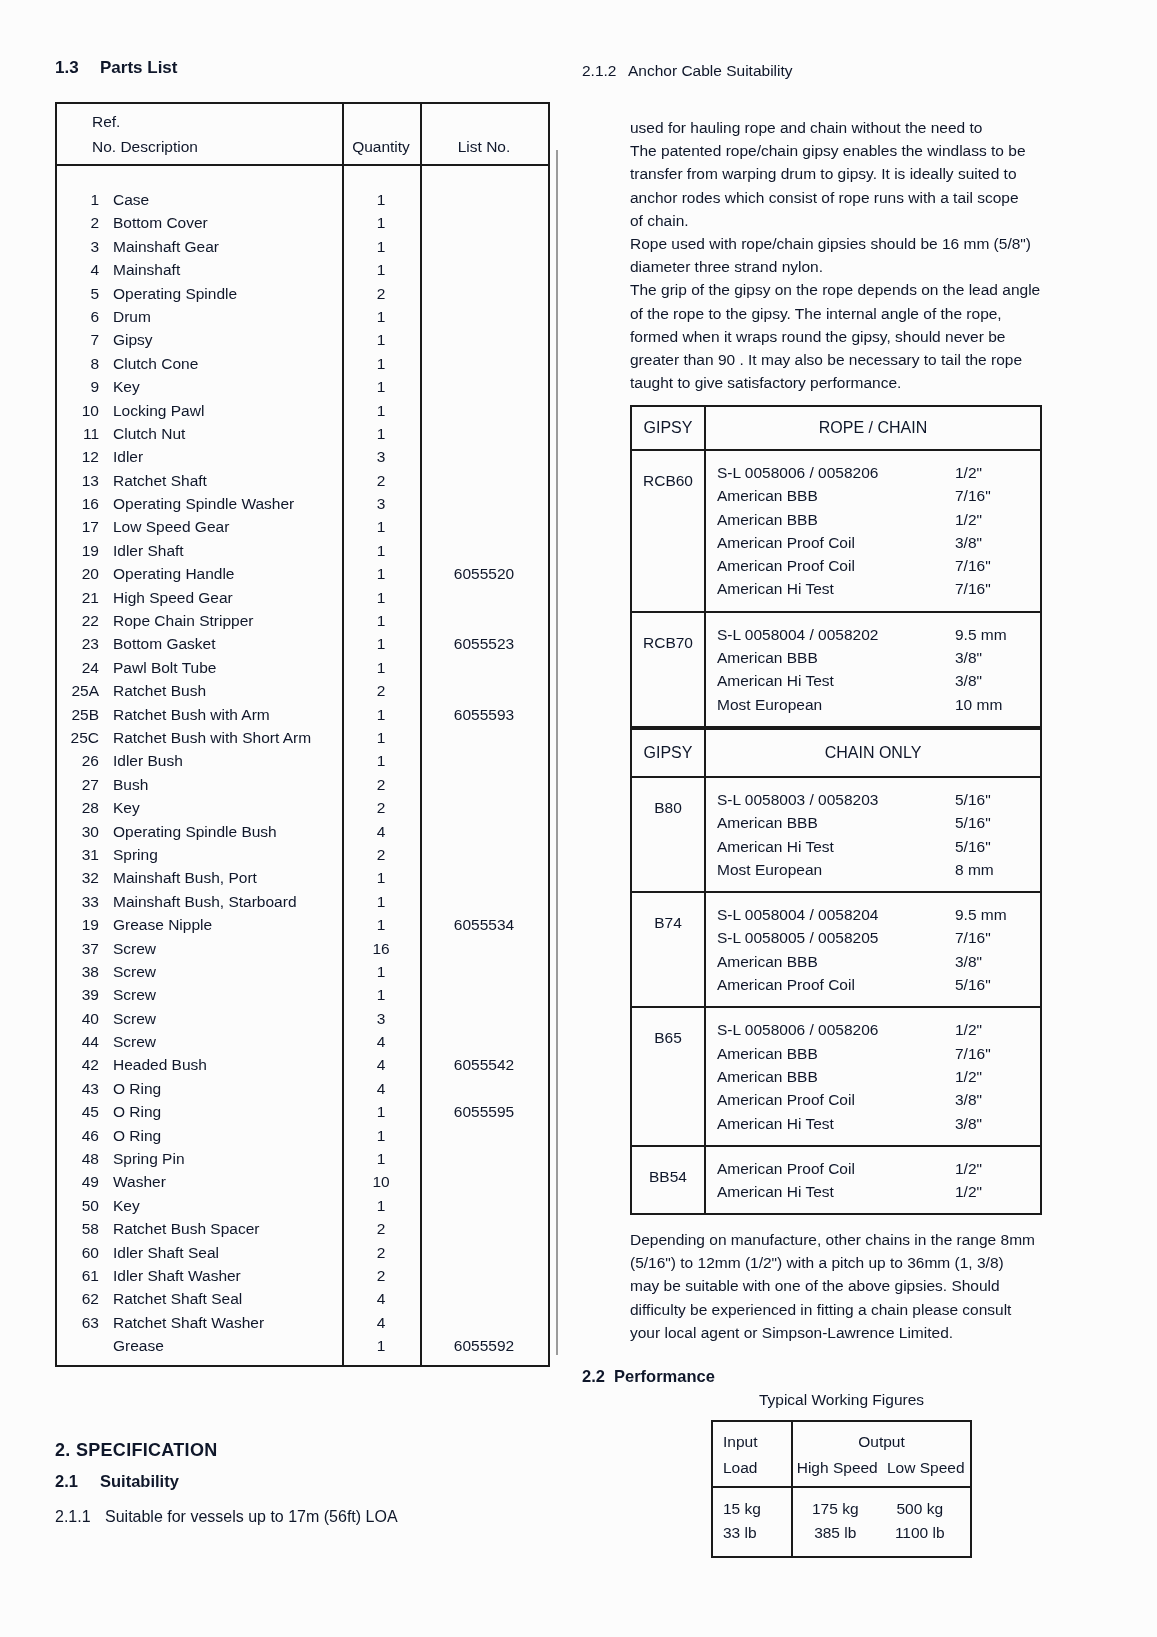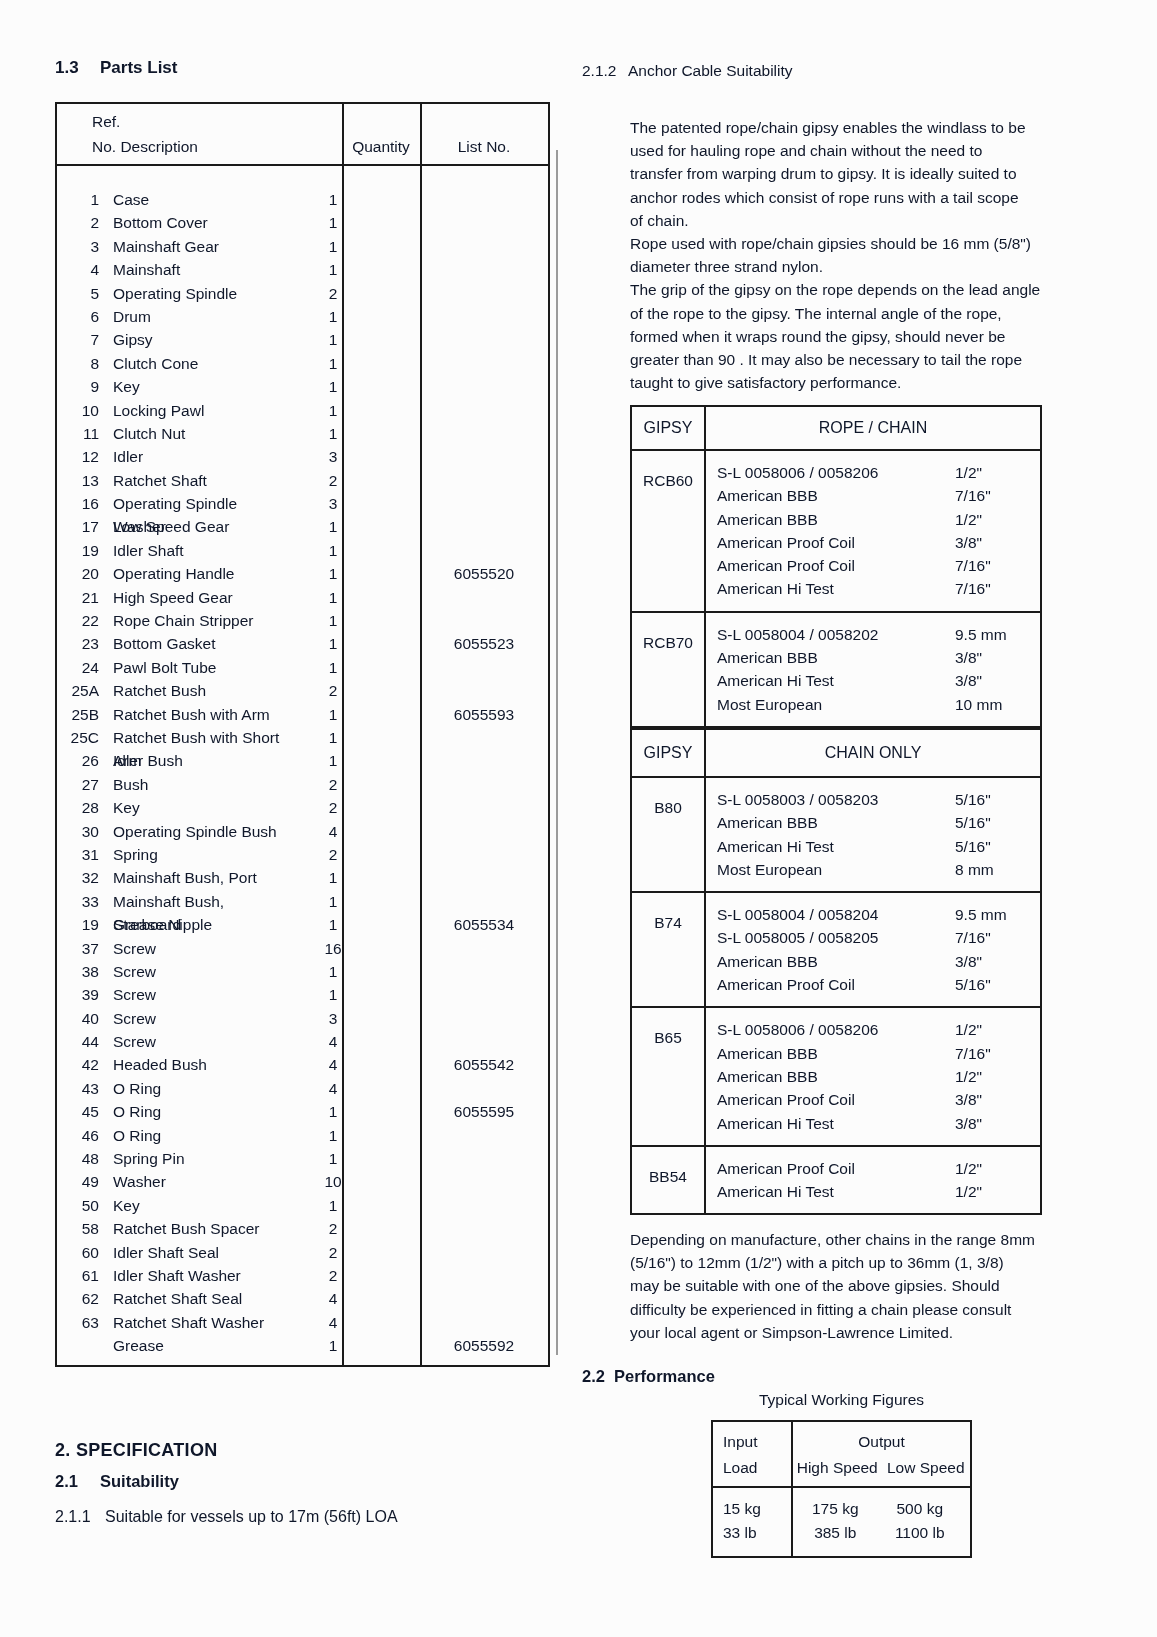--- a/index.html
+++ b/index.html
@@ -24,21 +24,21 @@
   .pt-vline.v2{left:363px;}
   .pt-header{position:absolute;left:0;right:0;top:0;height:60px;border-bottom:2px solid #1a1a1a;font-size:15.5px;}
   .pt-h-refdesc{position:absolute;left:35px;bottom:5px;line-height:25px;}
   .pt-h-qty{position:absolute;left:285px;width:78px;bottom:8px;text-align:center;}
   .pt-h-list{position:absolute;left:363px;width:128px;bottom:8px;text-align:center;}
   .pt-body{position:absolute;left:0;right:0;top:62px;padding-top:22px;}
   .pt-row{display:flex;height:23.4px;line-height:23.4px;font-size:15.5px;}
   .c-ref{width:42px;text-align:right;flex:none;}
   .c-desc{flex:1;padding-left:14px;}
   .c-qty{width:78px;text-align:center;flex:none;}
-  .c-list{width:128px;text-align:center;flex:none;margin-left:48px;}
+  .c-list{width:128px;text-align:center;flex:none;}
   .spec-heading{position:absolute;left:55px;top:1440px;font-size:18px;font-weight:bold;letter-spacing:.3px;}
   .suit-heading{position:absolute;left:55px;top:1472px;font-size:16.5px;font-weight:bold;}
   .suit-heading .num{display:inline-block;width:45px;font-weight:bold;}
   .suit-item{position:absolute;left:55px;top:1508px;font-size:16px;}
   .suit-item .num{display:inline-block;width:50px;}
   
   .scan-line{position:absolute;left:556px;top:150px;width:2px;height:1205px;background:#4a4a4a;opacity:.55;}
   
   .anchor-heading{position:absolute;left:582px;top:62px;font-size:15.5px;}
   .anchor-heading .num{display:inline-block;width:46px;}
@@ -464,23 +464,23 @@
   </div>
 
   <div class="scan-line"></div>
 
   <div class="anchor-heading">
     <span class="num">2.1.2</span><span>Anchor Cable Suitability</span>
   </div>
 
   <div class="intro-para">
 
+      <div class="tline">used for hauling rope and chain without the need to</div>
+
       <div class="tline">The patented rope/chain gipsy enables the windlass to be</div>
-
-      <div class="tline">used for hauling rope and chain without the need to</div>
 
       <div class="tline">transfer from warping drum to gipsy. It is ideally suited to</div>
 
       <div class="tline">anchor rodes which consist of rope runs with a tail scope</div>
 
       <div class="tline">of chain.</div>
 
       <div class="tline">Rope used with rope/chain gipsies should be 16 mm (5/8")</div>
 
       <div class="tline">diameter three strand nylon.</div>

